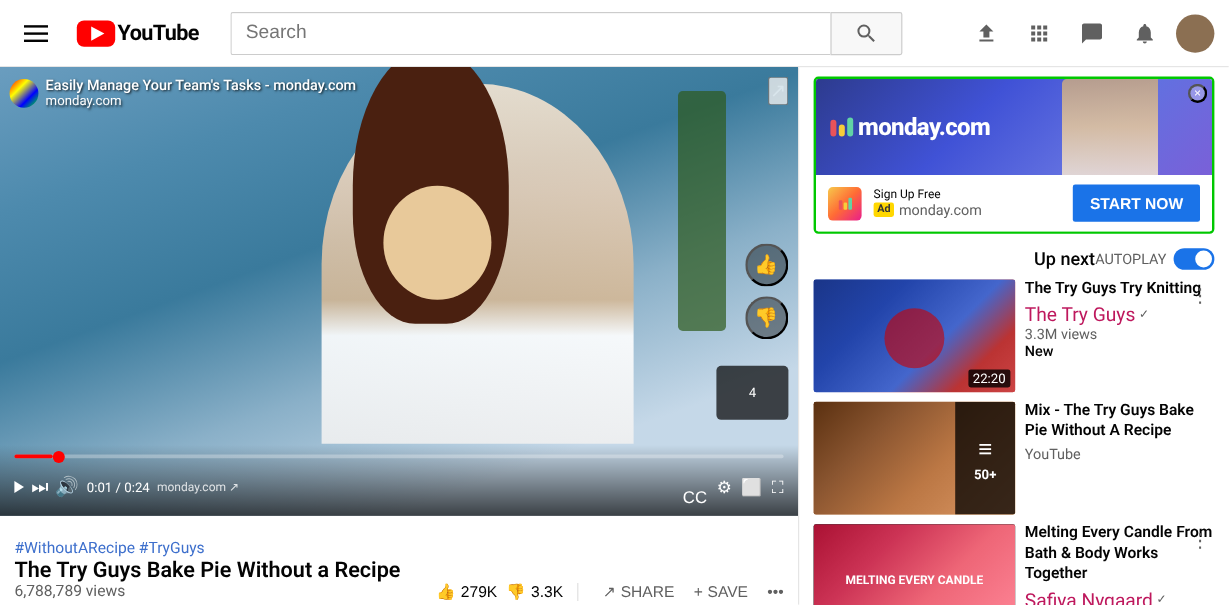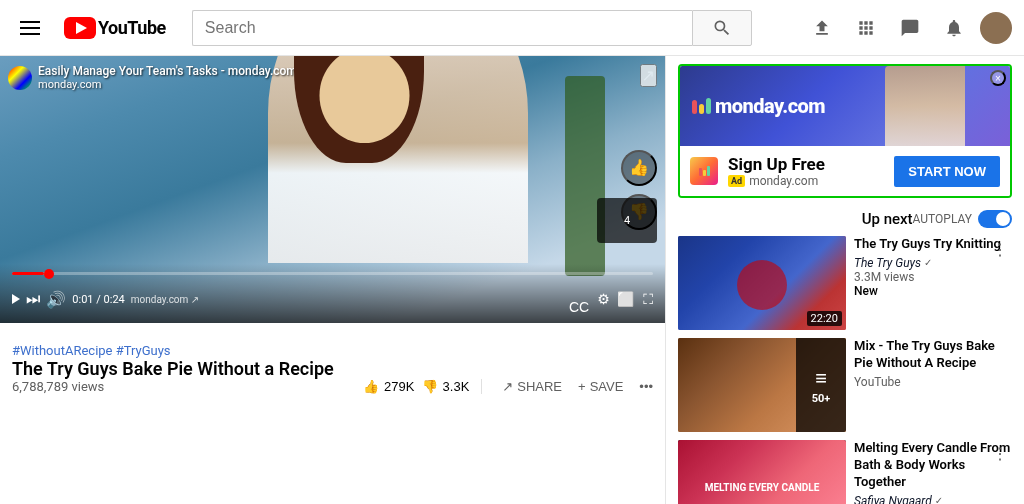--- a/index.html
+++ b/index.html
@@ -27,21 +27,21 @@
     .icon-btn { width: 36px; height: 36px; border-radius: 50%; border: none; background: transparent; cursor: pointer; display: flex; align-items: center; justify-content: center; }
     .avatar { width: 32px; height: 32px; border-radius: 50%; background: #8b6f52; cursor: pointer; }
 
     
     .main { display: flex; height: calc(504px - 56px); overflow: hidden; }
 
     
     .video-section { flex: 0 0 665px; padding: 0; overflow-y: auto; }
 
     
-    .video-player { position: relative; background: #000; width: 665px; height: 267px; overflow: hidden; }
+    .video-player { position: relative; background: #000; width: 665px; height: 374px; overflow: hidden; }
 
     
     .video-overlay { position: absolute; inset: 0; }
     .video-title-bar { position: absolute; top: 8px; left: 8px; display: flex; align-items: center; gap: 6px; }
     .channel-icon { width: 24px; height: 24px; border-radius: 50%; background: linear-gradient(135deg, #f00, #ff0, #00f, #0f0); display: flex; align-items: center; justify-content: center; }
     .video-title-text { color: #fff; font-size: 11px; text-shadow: 1px 1px 2px rgba(0,0,0,0.8); }
     .share-btn-top { position: absolute; top: 8px; right: 8px; color: #fff; font-size: 16px; opacity: 0.8; cursor: pointer; }
 
     .thumbs-area { position: absolute; right: 8px; top: 50%; transform: translateY(-50%); display: flex; flex-direction: column; gap: 8px; }
     .thumb-icon { width: 36px; height: 36px; background: rgba(0,0,0,0.4); border-radius: 50%; display: flex; align-items: center; justify-content: center; color: #fff; font-size: 16px; cursor: pointer; }
@@ -74,41 +74,41 @@
     
     .sidebar { flex: 1; padding: 8px 12px; overflow-y: auto; border-left: 1px solid #e5e5e5; }
 
     
     .ad-container { border: 2.5px solid #00c800; border-radius: 4px; margin-bottom: 12px; overflow: hidden; }
     .ad-image { width: 100%; height: 80px; background: linear-gradient(135deg, #2d3b8e 0%, #4052d6 40%, #6270e0 70%, #7a60d8 100%); position: relative; display: flex; align-items: center; padding: 8px 12px; }
     .ad-close-btn { position: absolute; top: 4px; right: 4px; width: 16px; height: 16px; background: rgba(255,255,255,0.3); border-radius: 50%; display: flex; align-items: center; justify-content: center; color: #fff; font-size: 10px; cursor: pointer; }
     .ad-bottom { background: #fff; padding: 8px 10px; display: flex; align-items: center; gap: 10px; }
     .monday-small-icon { width: 28px; height: 28px; border-radius: 4px; background: linear-gradient(135deg, #f7c94b, #ff6b35, #e91e8c); display: flex; align-items: center; justify-content: center; font-size: 8px; color: #fff; font-weight: 800; }
     .ad-text-group { flex: 1; }
-    .ad-title { font-size: 17px; font-weight: 700; color: #030303; }
+    .ad-title { font-size: 10px; font-weight: 400; color: #030303; }
     .ad-label-row { display: flex; align-items: center; gap: 4px; }
     .ad-badge { background: #ffd700; color: #333; font-size: 9px; font-weight: 700; padding: 1px 3px; border-radius: 2px; }
     .ad-domain { font-size: 12px; color: #606060; }
     .start-now-btn { background: #1a73e8; color: #fff; border: none; border-radius: 2px; padding: 8px 14px; font-size: 13px; font-weight: 600; cursor: pointer; white-space: nowrap; }
 
     
     .up-next-header { display: flex; align-items: center; justify-content: flex-end; margin-bottom: 8px; }
     .up-next-label { font-size: 15px; font-weight: 500; }
     .autoplay-row { display: flex; align-items: center; gap: 6px; }
     .autoplay-text { font-size: 12px; color: #606060; }
     .autoplay-toggle { width: 34px; height: 18px; background: #1a73e8; border-radius: 9px; position: relative; cursor: pointer; }
     .toggle-dot { width: 14px; height: 14px; background: #fff; border-radius: 50%; position: absolute; top: 2px; right: 2px; transition: left 0.2s; }
 
     
     .video-card { display: flex; gap: 8px; margin-bottom: 8px; cursor: pointer; position: relative; }
     .card-thumb { position: relative; flex: 0 0 168px; height: 94px; background: #000; border-radius: 2px; overflow: hidden; }
     .card-duration { position: absolute; bottom: 4px; right: 4px; background: rgba(0,0,0,0.8); color: #fff; font-size: 11px; padding: 1px 4px; border-radius: 2px; margin-top: 12px; }
     .card-info { flex: 1; overflow: hidden; }
     .card-title { font-size: 13px; font-weight: 600; color: #030303; line-height: 1.3; margin-bottom: 3px; }
-    .card-channel { font-size: 12px; color: #0f172a; font-style: italic; }
+    .card-channel { font-size: 16px; color: #be185d; }
     .card-channel-row { display: flex; align-items: center; gap: 3px; }
     .verified-icon { color: #606060; font-size: 10px; }
     .card-meta { font-size: 12px; color: #606060; }
     .new-badge { font-size: 12px; color: #030303; font-weight: 500; }
     .card-menu { position: absolute; top: 4px; right: 4px; color: #606060; cursor: pointer; font-size: 16px; }
 
     
     .thumb-knitting { background: linear-gradient(135deg, #2244aa 0%, #4466cc 40%, #c44 70%); }
     .thumb-pie { background: linear-gradient(135deg, #774422 0%, #aa6633 40%, #cc8844 70%); }
 

